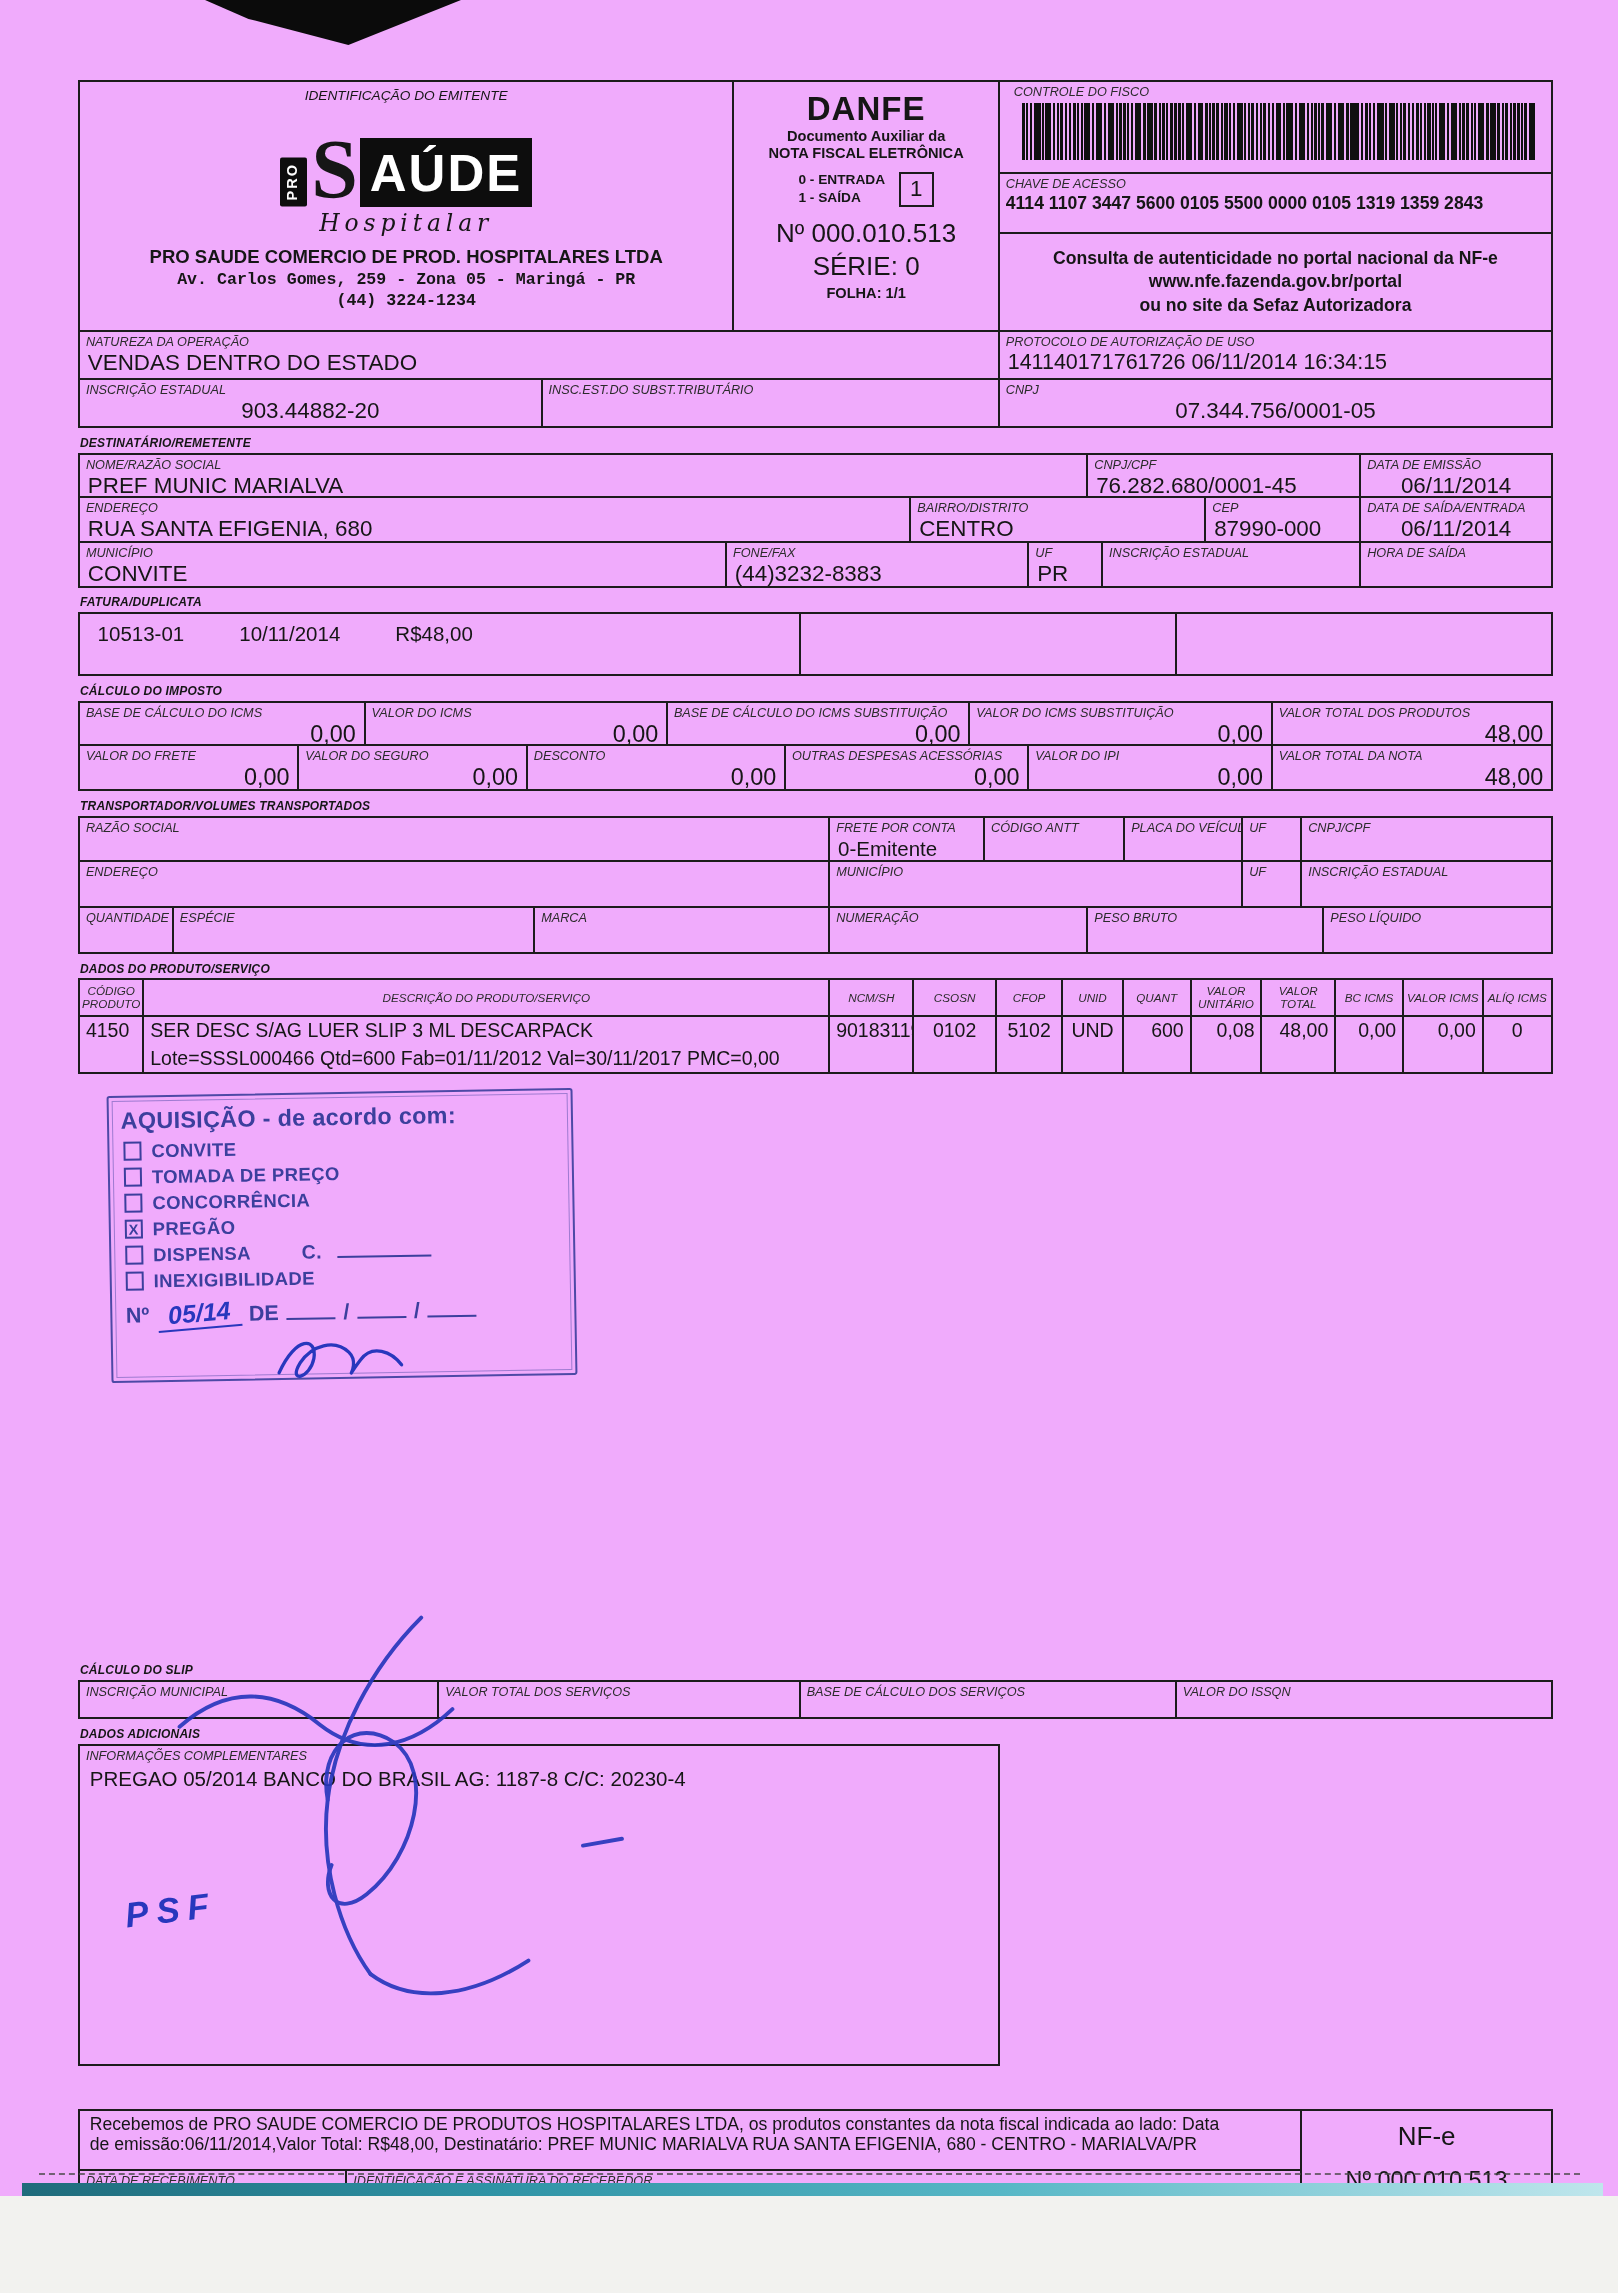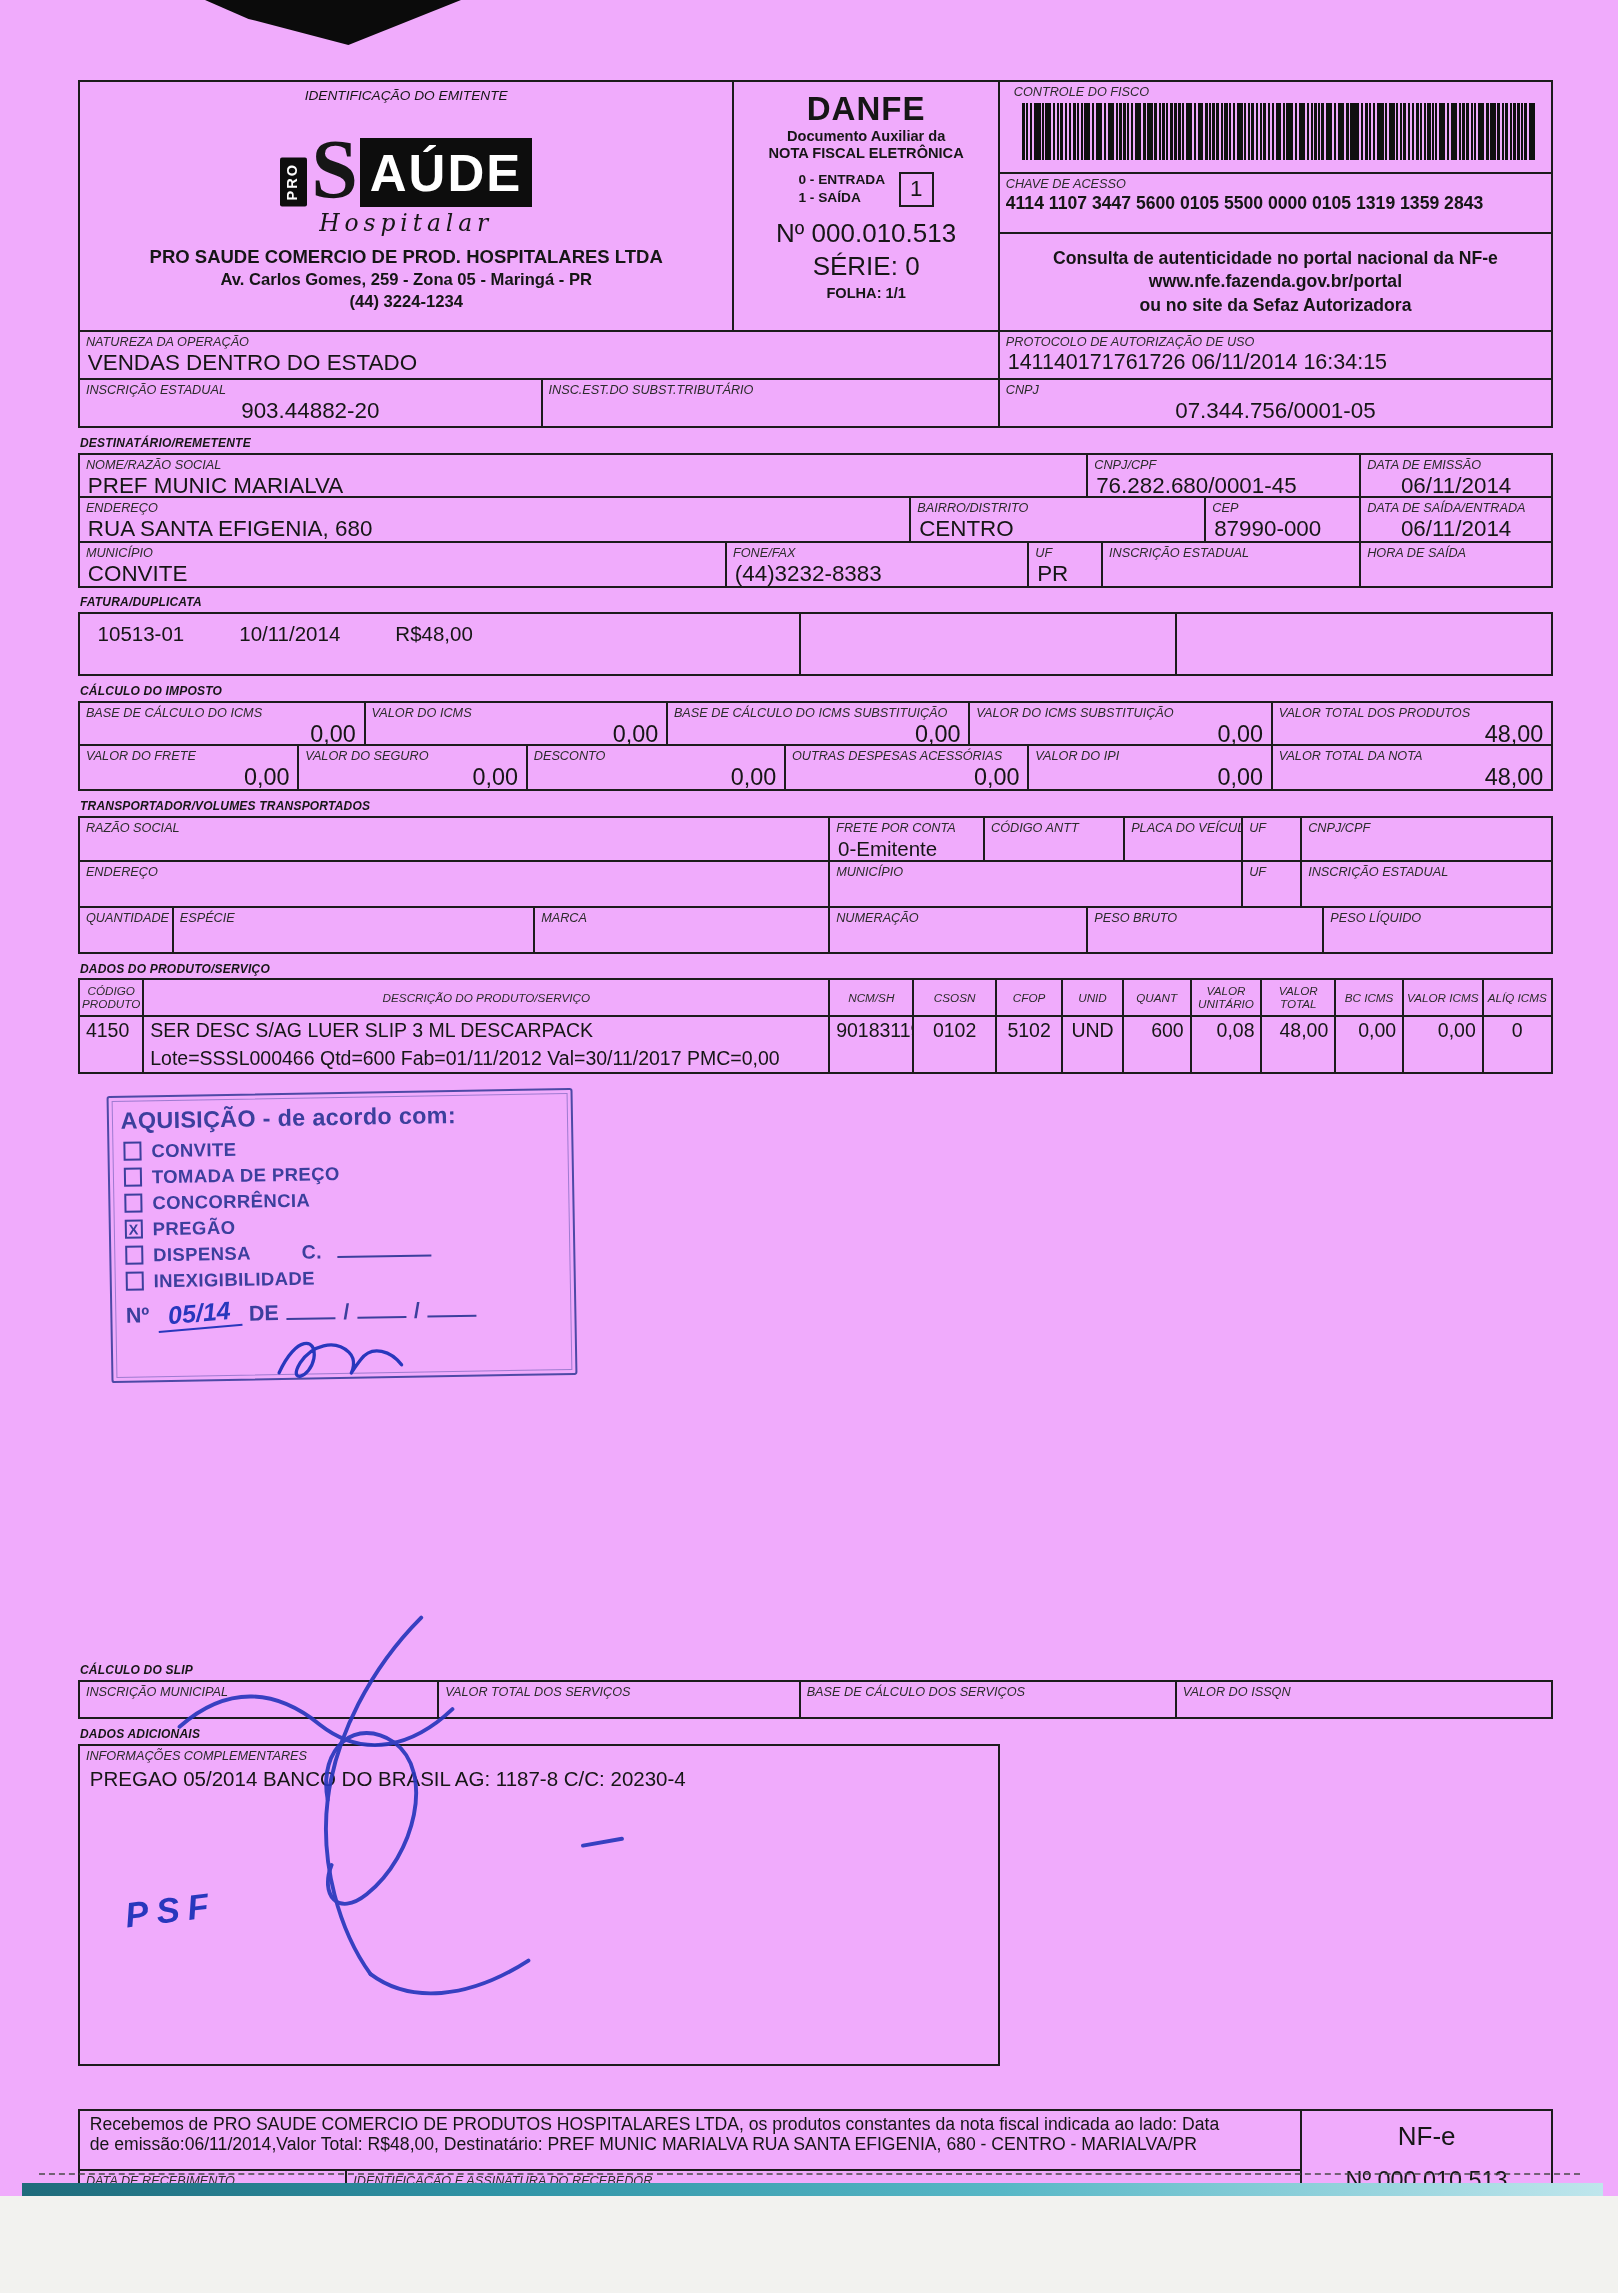--- a/index.html
+++ b/index.html
@@ -24,21 +24,21 @@
   .sec-title { font-style:italic; font-weight:bold; font-size:12px; letter-spacing:0.2px; margin:7.8px 0 2.9px 2px; }
 
   
   .emit-label { font-style:italic; font-size:13.7px; text-align:center; padding-top:5.9px; }
   .logo-wrap { display:flex; justify-content:center; align-items:flex-end; margin-top:9.8px; height:94px; }
   .logo-pro { background:#0d0d0d; color:#fff; font-weight:bold; font-size:14.6px; line-height:14.6px; padding:5.9px 4.9px; text-align:center; width:27px; word-break:break-all; letter-spacing:2px; writing-mode:vertical-rl; transform:rotate(180deg); border-radius:2px; }
   .logo-s { font-size:84px; font-weight:bold; line-height:74px; font-family:"Liberation Serif","DejaVu Serif",serif; margin:0 2px 0 3.9px; }
   .logo-aude { background:#0d0d0d; color:#fff; font-weight:bold; font-size:51px; line-height:51px; padding:9.8px 9.8px 7.8px 9.8px; letter-spacing:2px; }
   .logo-script { text-align:center; font-style:italic; font-size:23.4px; letter-spacing:4.9px; margin-top:2px; font-family:"DejaVu Serif","Liberation Serif",serif; }
   .emit-name { font-weight:bold; font-size:18.5px; text-align:center; margin-top:9.8px; }
-  .emit-line { font-weight:bold; font-size:16.6px; text-align:center; margin-top:2px; }
+  .emit-line { font-weight:bold; font-size:16.6px; text-align:center; margin-top:2px;font-family:Liberation Mono, monospace; }
 
   .danfe-title { font-weight:bold; font-size:33px; text-align:center; margin-top:7.8px; letter-spacing:1px; }
   .danfe-sub { font-weight:bold; font-size:14.6px; text-align:center; line-height:17.6px; }
   .es-wrap { display:flex; justify-content:center; align-items:center; gap:13.7px; margin-top:7.8px; }
   .es-lines { font-weight:bold; font-size:13.7px; line-height:18.5px; }
   .tipo-box { width:35px; height:35px; border:2px solid #1c1c1c; display:flex; align-items:center; justify-content:center; font-size:22.4px; }
   .danfe-num { font-size:26px; text-align:center; margin-top:9.8px; }
   .danfe-serie { font-size:26px; text-align:center; margin-top:2px; }
   .danfe-folha { font-weight:bold; font-size:14.6px; text-align:center; margin-top:3px; }
 

